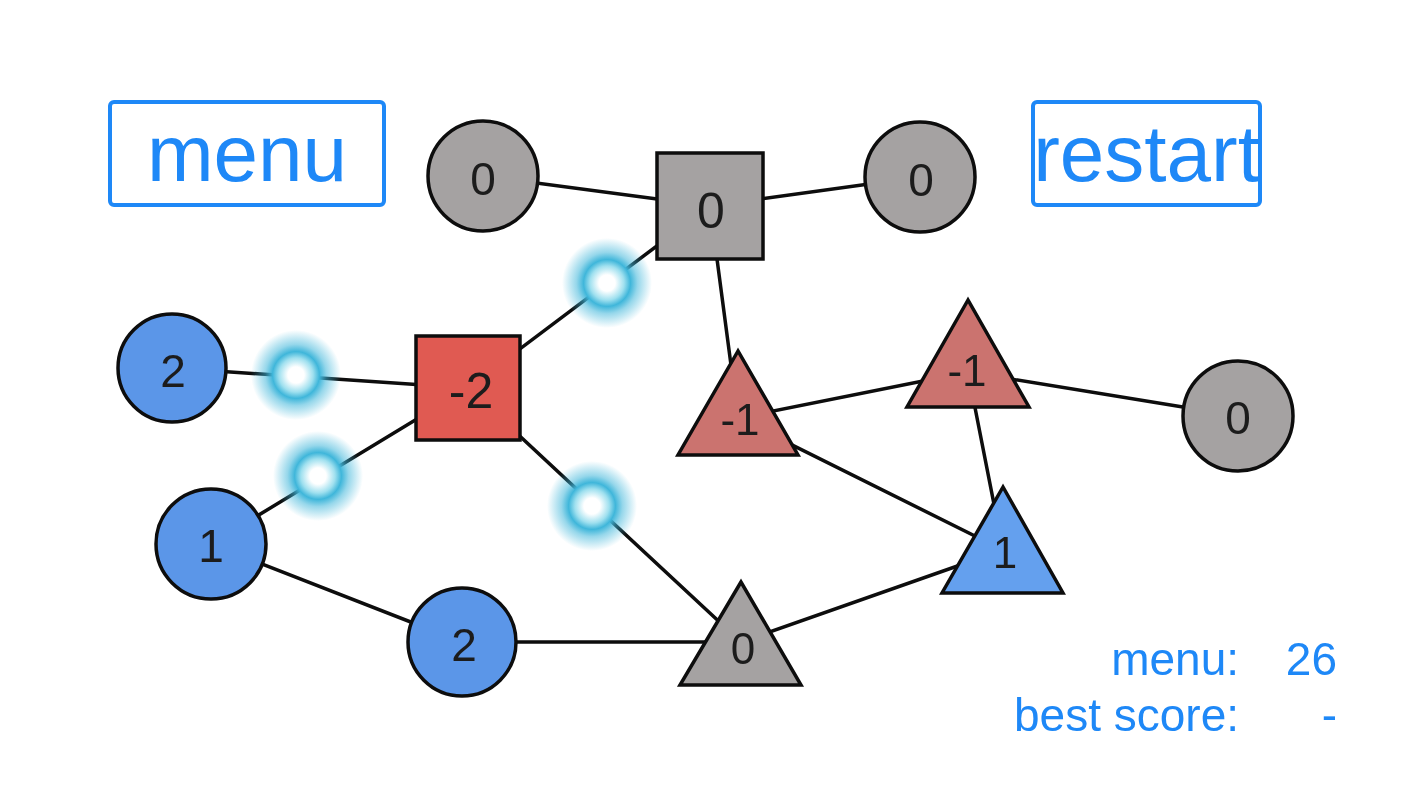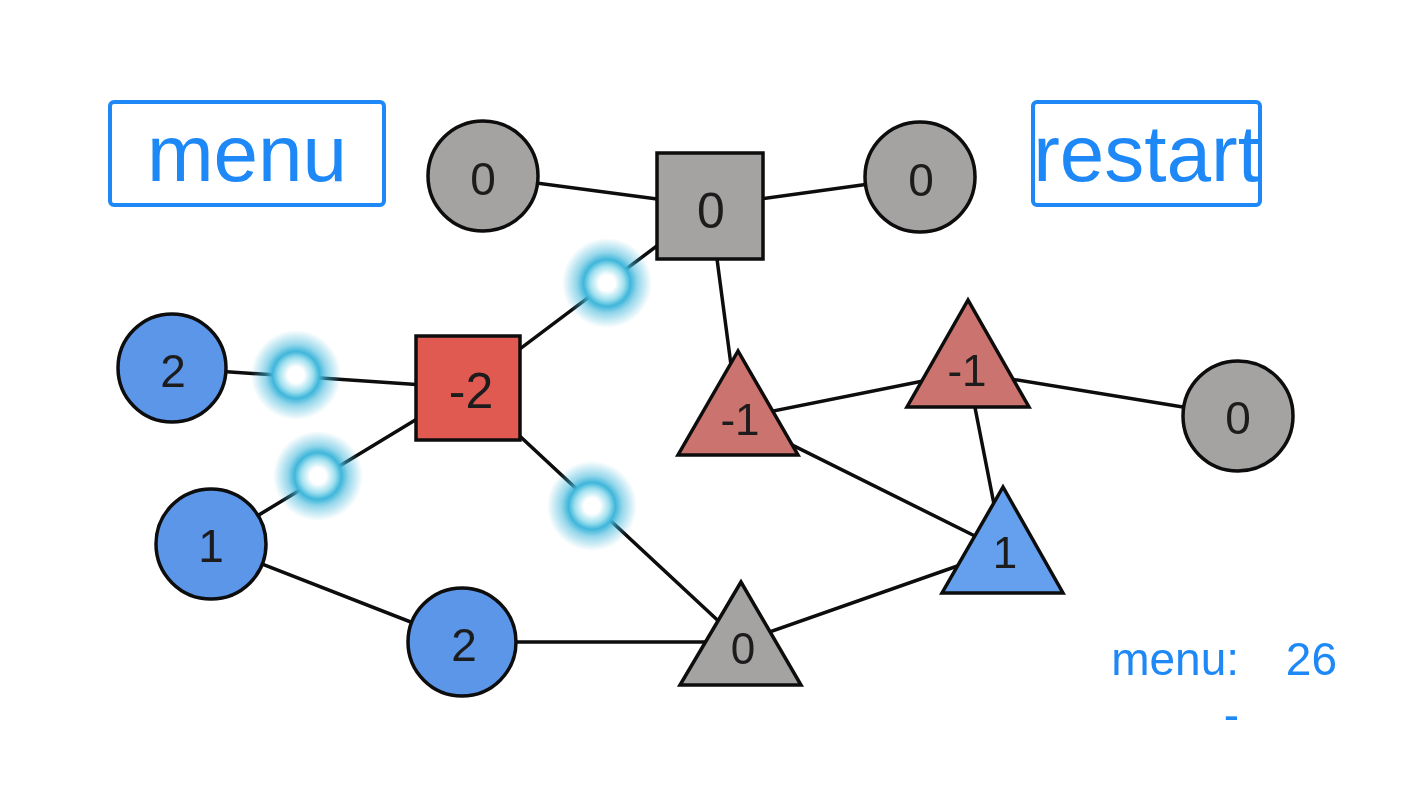--- a/index.html
+++ b/index.html
@@ -126,16 +126,17 @@
         <g>
           <polygon points="741,582 680,685 801,685" class="node-shape" fill="#a5a2a2"></polygon>
           <text x="743" y="648" class="node-label triangle">0</text>
         </g>
       </g>
   </svg>
 
   <div class="stats">
     <span class="label">menu:</span>
     <span class="value">26</span>
+    <span class="label">best score:</span>
     <span class="value">-</span>
   </div>
 
 </div>
 
 </body></html>

